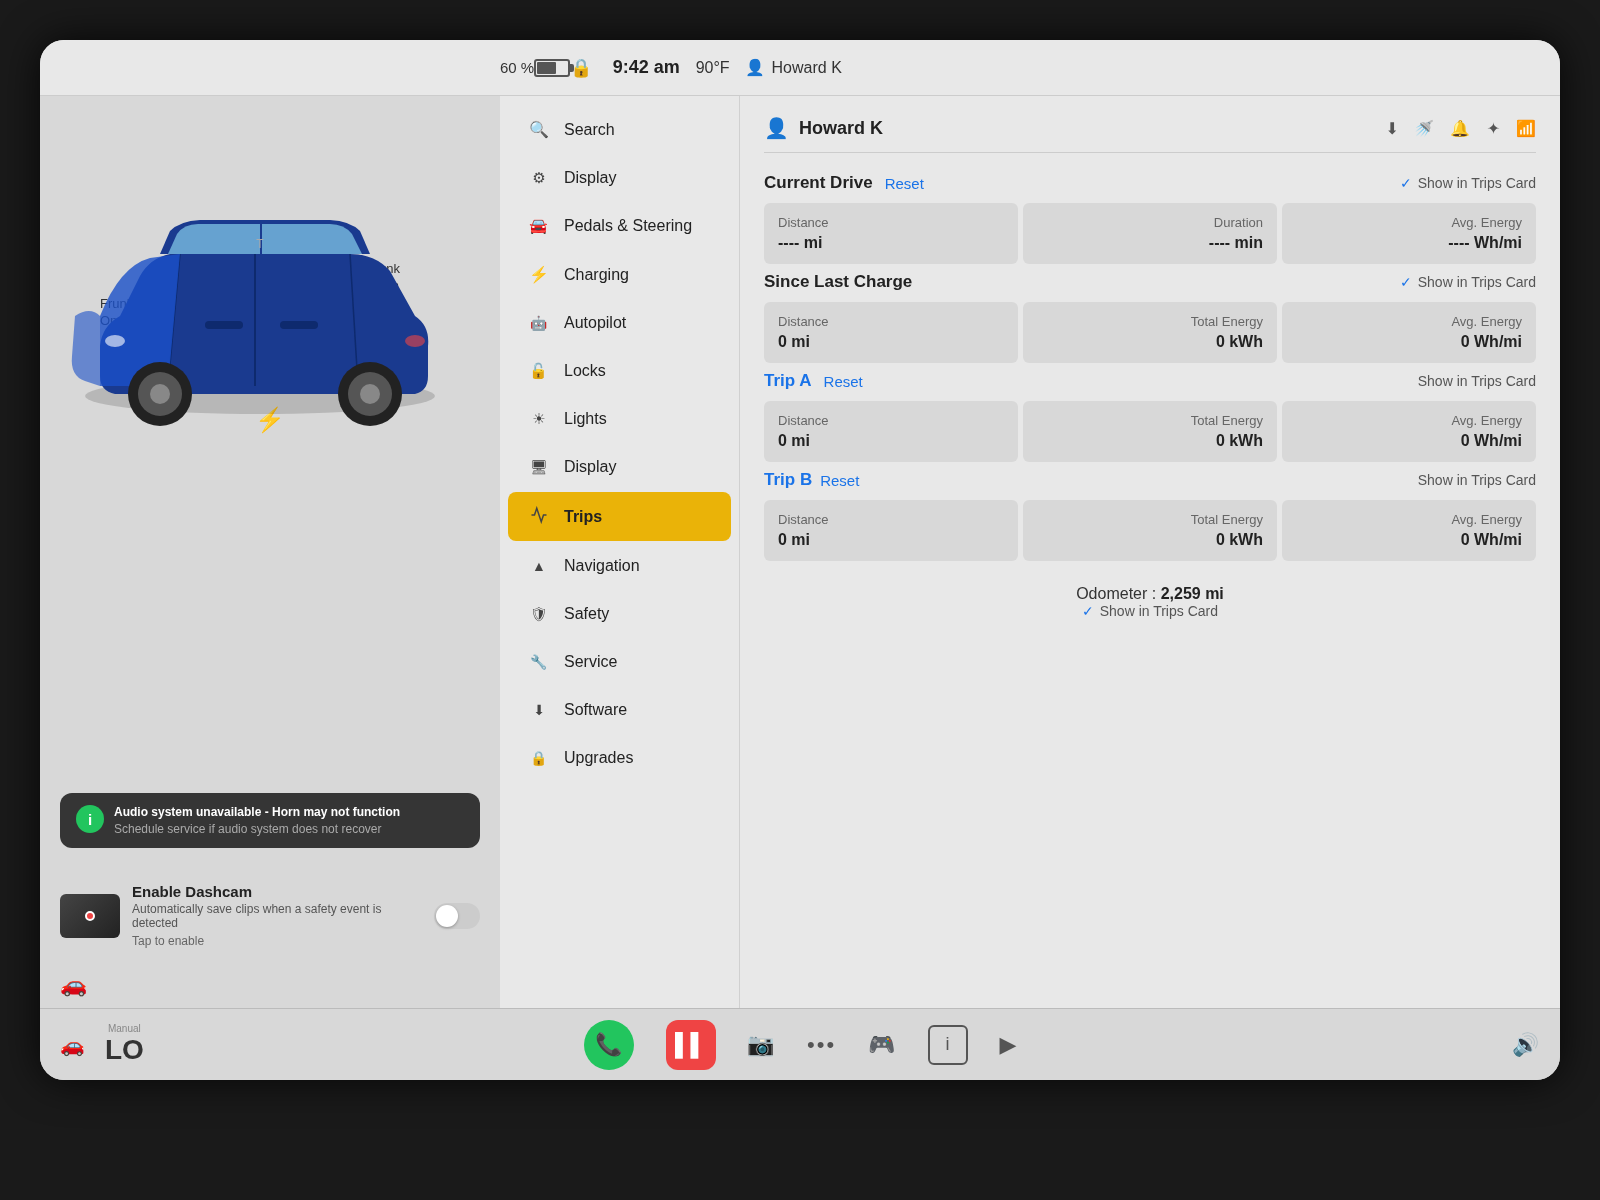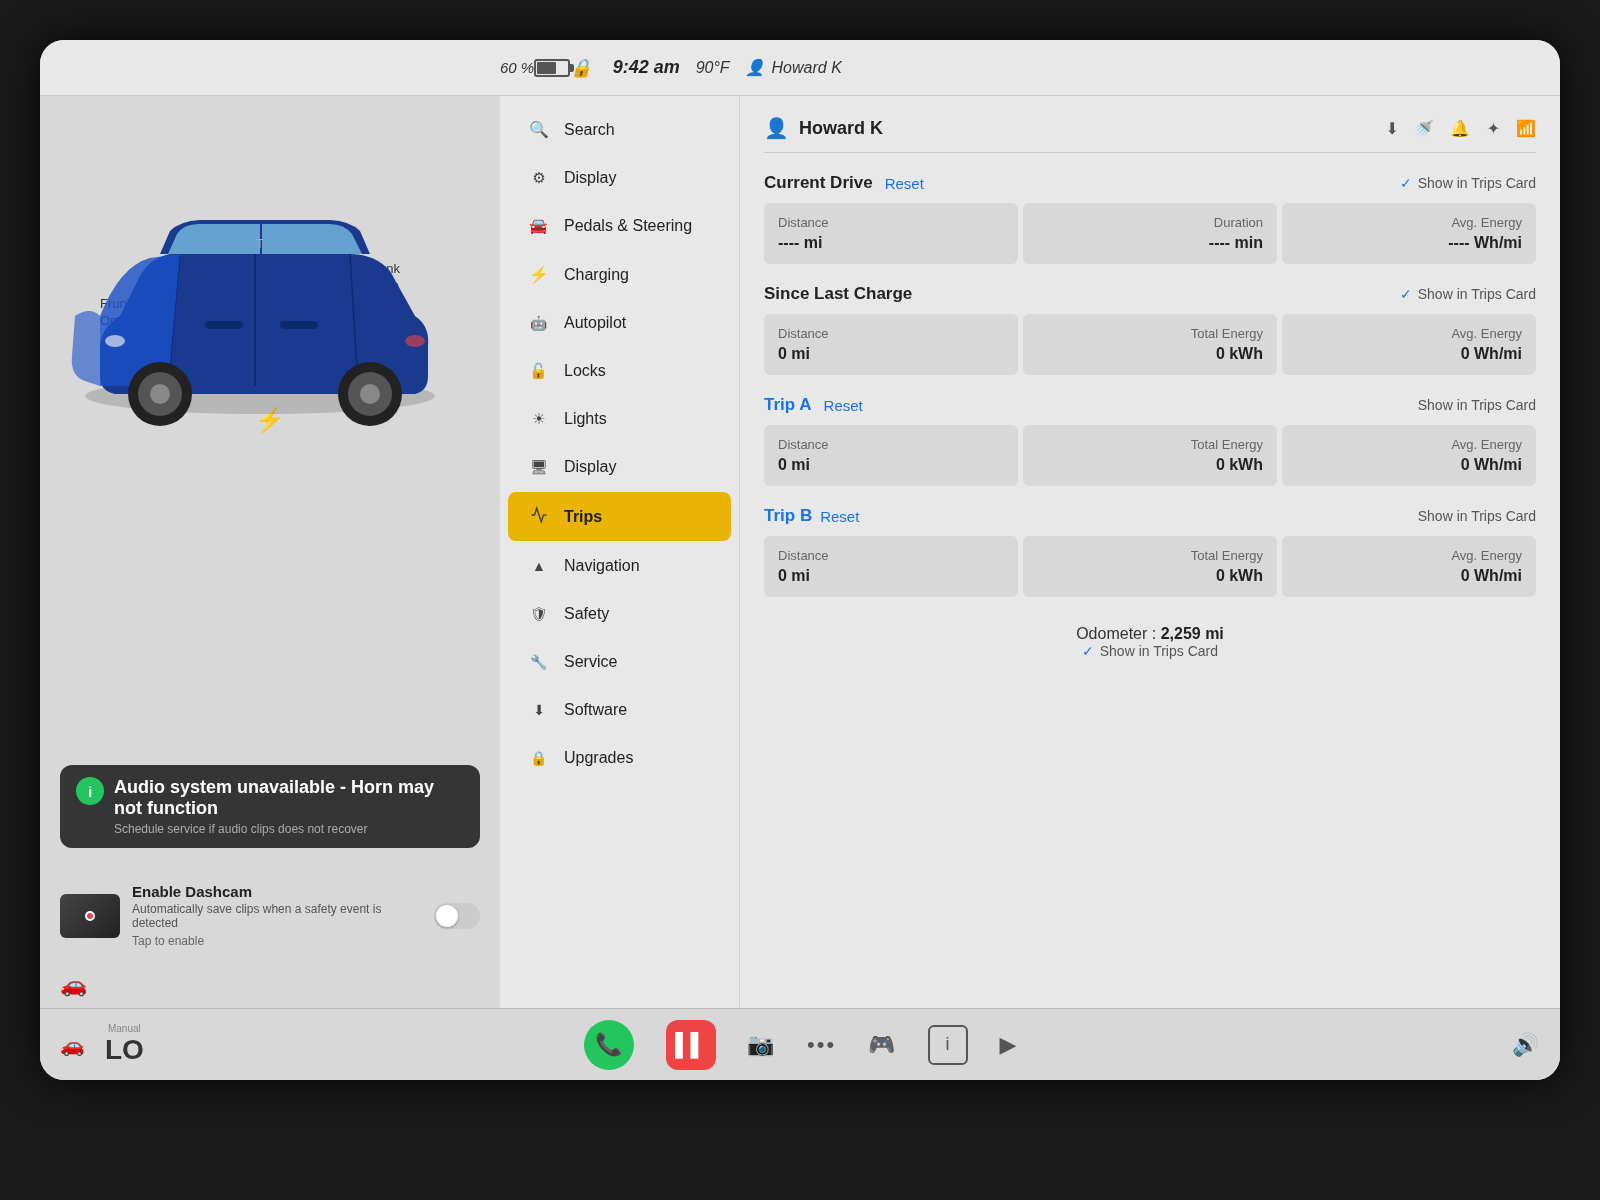--- a/index.html
+++ b/index.html
@@ -44,21 +44,20 @@
       border-bottom: 1px solid #ccc;
       flex-shrink: 0;
       position: relative;
       z-index: 10;
     }
 
     .status-left {
       display: flex;
       align-items: center;
       margin-left: 440px;
-      font-style: italic;
     }
 
     .battery-pct {
       font-size: 15px;
       color: #333;
       font-weight: 500;
     }
 
     .battery-icon {
       width: 36px;
@@ -183,21 +182,21 @@
       font-weight: bold;
       font-size: 15px;
       color: white;
     }
 
     .alert-text {
       font-size: 13px;
     }
 
     .alert-title {
-      font-size: 18px;
+      font-size: 12px;
       font-weight: 600;
     }
 
     
     .dashcam-section {
       position: absolute;
       bottom: 60px;
       left: 20px;
       right: 20px;
       display: flex;
@@ -345,21 +344,21 @@
     }
 
     .header-icons {
       display: flex;
       gap: 16px;
       align-items: center;
     }
 
     
     .section-block {
-      margin-bottom: 20px;
+      margin-bottom: 8px;
     }
 
     .section-header {
       display: flex;
       align-items: center;
       justify-content: space-between;
       margin-bottom: 10px;
     }
 
     .section-title {
@@ -566,21 +565,21 @@
             <rect x="220" y="105" width="38" height="8" rx="4" fill="#0e2a6e"></rect>
 
             <text x="200" y="32" text-anchor="middle" font-size="12" fill="#aaa">T</text>
           </svg>
         </div>
 
         <div class="alert-banner">
           <div class="alert-icon-circle">i</div>
           <div class="alert-text">
             <div class="alert-title">Audio system unavailable - Horn may not function</div>
-            <div style="font-size:12px;color:#aaa;margin-top:3px;">Schedule service if audio clips does not recover</div>
+            <div style="font-size:12px;color:#aaa;margin-top:3px;">Schedule service if audio system does not recover</div>
           </div>
         </div>
 
         <div class="dashcam-section">
           <div class="dashcam-thumb">
             <div class="dashcam-thumb-inner">
               <div class="dashcam-dot"></div>
             </div>
           </div>
           <div class="dashcam-info">

